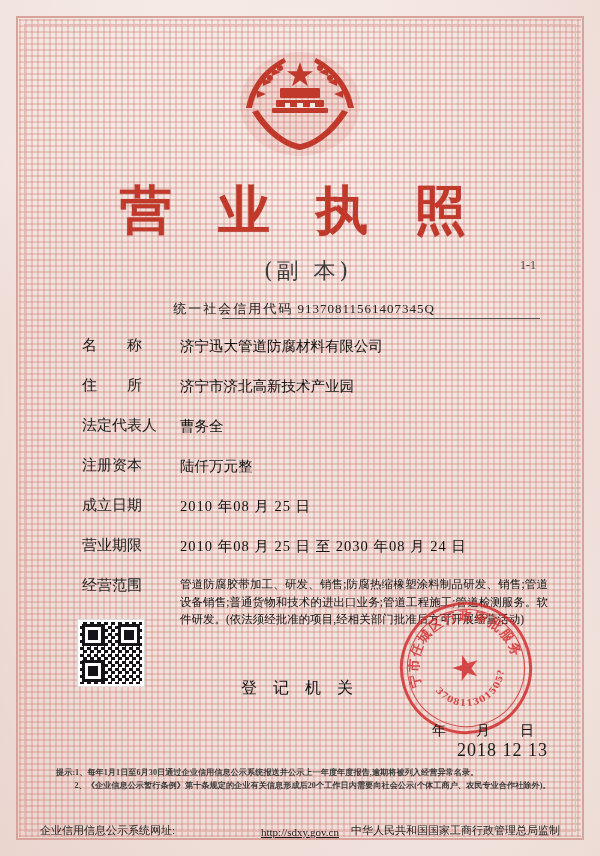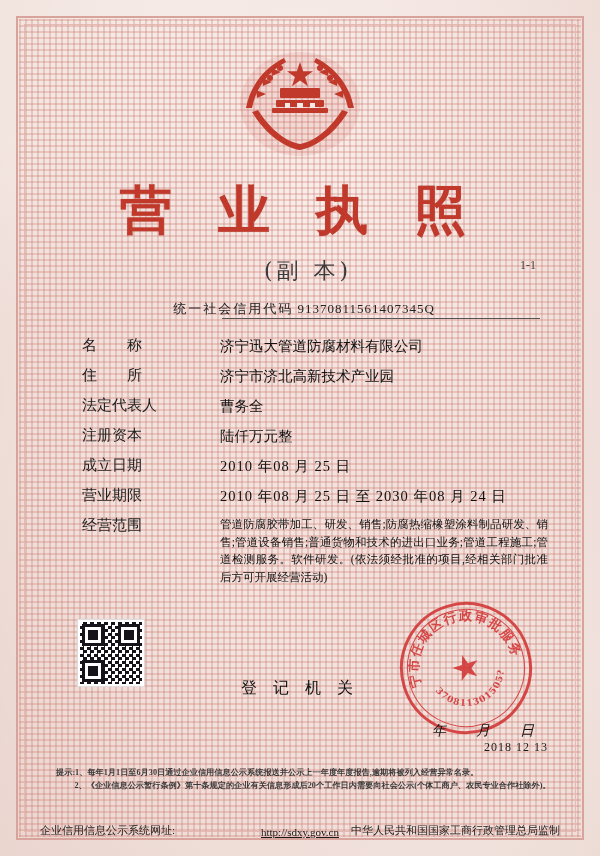--- a/index.html
+++ b/index.html
@@ -128,22 +128,21 @@
   
   .fields {
     position: absolute;
     left: 82px;
     right: 52px;
     top: 336px;
   }
   .field {
     display: flex;
     align-items: flex-start;
-    margin-bottom: 9px;
-    gap: 40px;
+    margin-bottom: 19px;
   }
   .field .fname {
     width: 98px;
     flex: 0 0 98px;
     font-size: 15px;
     color: #1d1d1d;
     letter-spacing: 0px;
     white-space: nowrap;
   }
   .field .fval {
@@ -202,27 +201,26 @@
     letter-spacing: 6px;
     color: #111;
   }
   .issue-date {
     position: absolute;
     right: 58px;
     top: 722px;
     font-size: 14px;
     color: #111;
     letter-spacing: 8px;
-    font-style: italic;
   }
   .issue-date-values {
     position: absolute;
     right: 52px;
     top: 740px;
-    font-size: 12px;
+    font-size: 18px;
     color: #1b1b1b;
     letter-spacing: 1px;
     font-family: "Liberation Serif", serif;
   }
 
   
   .seal {
     position: absolute;
     left: 400px;
     top: 602px;

